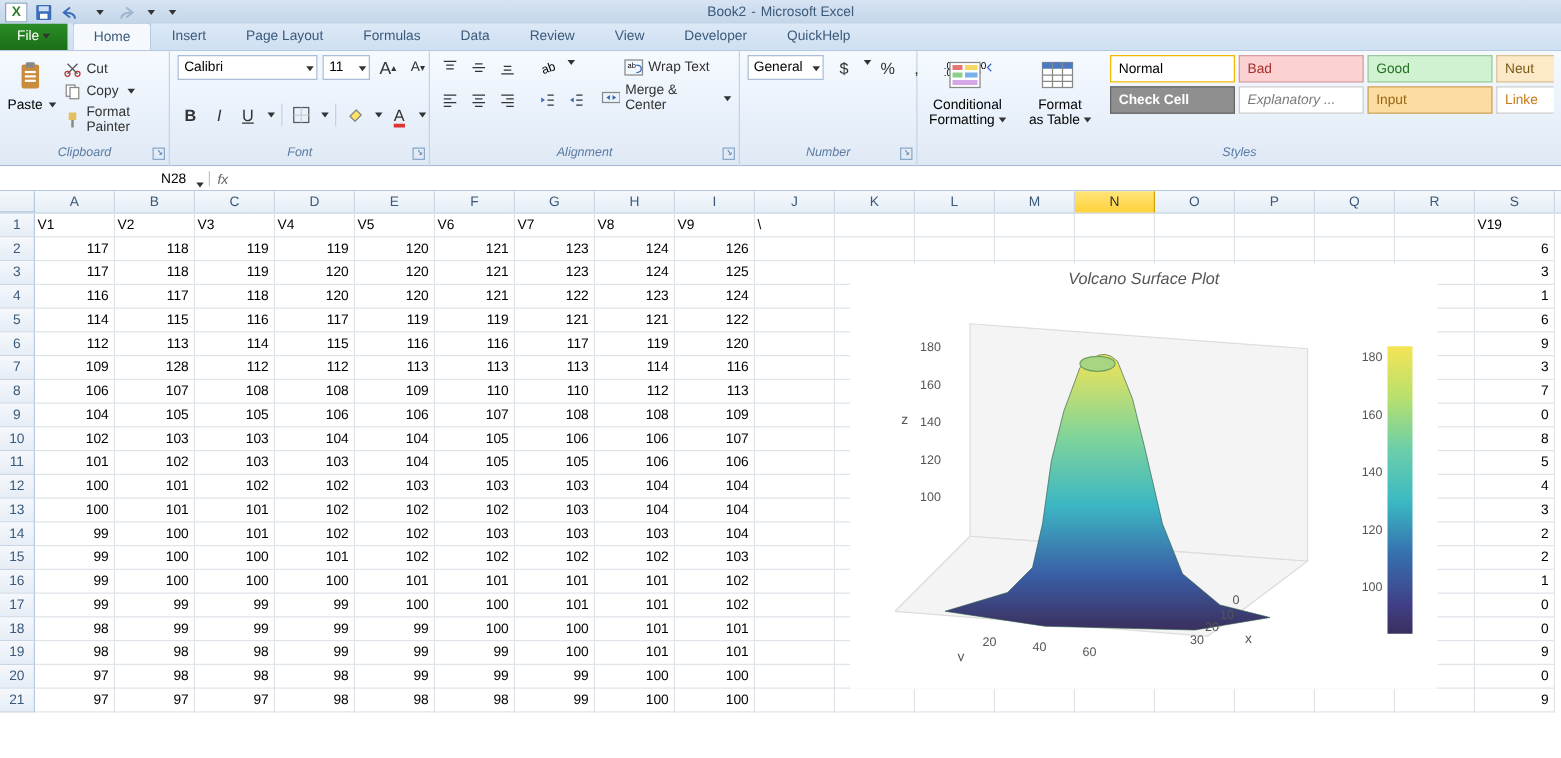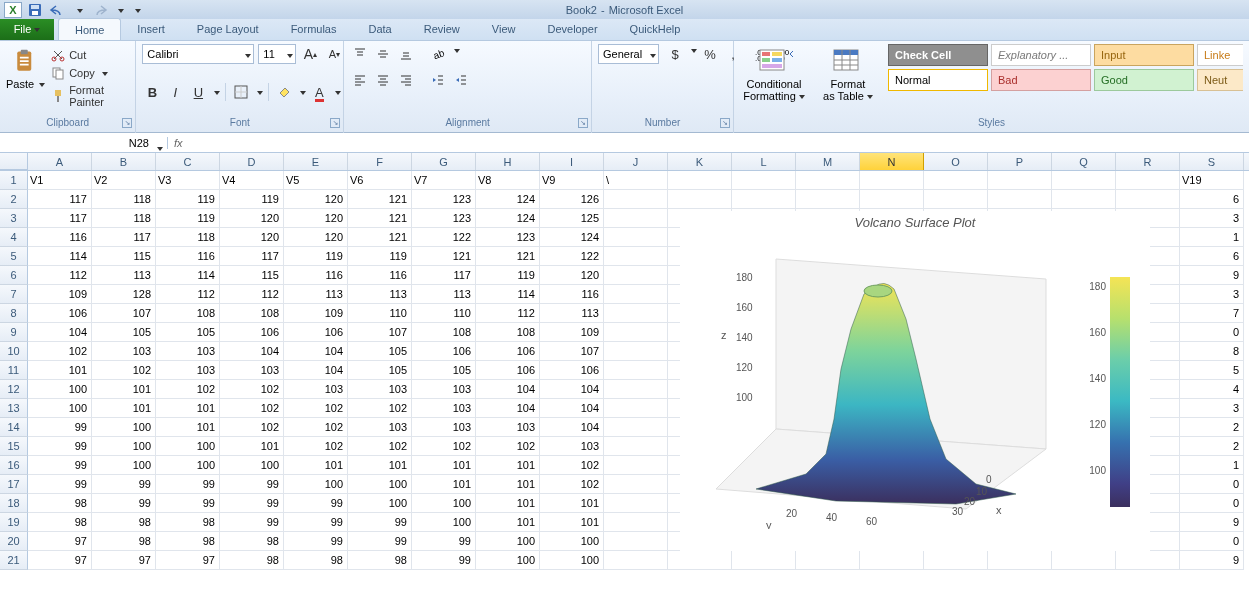--- a/index.html
+++ b/index.html
@@ -16,21 +16,21 @@
 
 .tabs { height: 22px; background: linear-gradient(#dce8f6,#cfe0f2); display:flex; align-items:end; padding-left:0; border-bottom:1px solid #b5c9e0;}
 .file-tab { width:54px; height:22px; background: linear-gradient(#2b8f25,#1c6e18); color:#fff; display:flex; align-items:center; justify-content:center; font-size:11px; margin-right:4px;}
 .tab { height:22px; padding:0 16px; color:#3b5a7a; display:flex; align-items:center; font-size:11px; cursor:default; position:relative;}
 .tab.active { background:#f5f9fd; border-top:1px solid #b5c9e0; border-left:1px solid #b5c9e0; border-right:1px solid #b5c9e0; border-radius:3px 3px 0 0; margin-bottom:-1px;}
 
 
 .ribbon { height:92px; background: linear-gradient(#f6faff,#e8f0fa 60%,#dfe9f5); border-bottom:1px solid #a4b9d1; display:flex; }
 .group { border-right:1px solid #c4d3e5; display:flex; flex-direction:column; height:92px; }
 .group-body { flex:1; display:flex; align-items:flex-start; padding:3px 6px 0 6px; }
-.group-label { height:16px; text-align:center; font-size:10px; color:#5a7aa0; position:relative; padding-bottom:1px;}
+.group-label { height:16px; text-align:center; font-size:10px; color:#5a7aa0; position:relative; padding-bottom:1px;font-style:italic;}
 .group-label .launcher { position:absolute; right:3px; top:1px; width:10px; height:10px; border:1px solid #8aa8c8; font-size:7px; line-height:8px; color:#5a7aa0; text-align:center;}
 
 
 .clipboard-body { display:flex; gap:6px; align-items:flex-start;}
 .big-btn { width:40px; display:flex; flex-direction:column; align-items:center; gap:2px; padding-top:4px; cursor:default;}
 .big-btn .icon { width:28px; height:28px; }
 .big-btn .lbl { font-size:11px; display:flex; align-items:center; gap:2px;}
 .clip-right { display:flex; flex-direction:column; gap:4px; padding-top:4px;}
 .clip-right .row { display:flex; align-items:center; gap:4px; font-size:11px; color:#333; cursor:default;}
 .clip-right .row svg { flex-shrink:0;}
@@ -296,20 +296,38 @@
           <div class="rb">
               <svg width="14" height="14">
                 <path d="M2 7 L5 5 L5 9 Z" fill="#3a6cb8"></path>
                 <line x1="7" y1="3" x2="12" y2="3" stroke="#333"></line>
                 <line x1="7" y1="7" x2="12" y2="7" stroke="#333"></line>
                 <line x1="7" y1="11" x2="12" y2="11" stroke="#333"></line>
               </svg>
             </div>
         </div>
       </div>
+      <div class="align-col" style="gap:4px;">
+        <div class="row rb" style="width:auto;gap:4px;">
+            <svg width="16" height="14">
+              <rect x="1" y="1" width="14" height="12" fill="none" stroke="#888"></rect>
+              <text x="3" y="7" font-size="6">ab</text>
+              <path d="M10 5 Q14 5 14 8 Q14 11 10 11" stroke="#3a6cb8" fill="none"></path>
+            </svg>
+            <span style="font-size:11px;">Wrap Text</span>
+          </div>
+        <div class="row rb" style="width:auto;gap:4px;">
+            <svg width="16" height="14">
+              <rect x="1" y="3" width="14" height="8" fill="none" stroke="#888"></rect>
+              <path d="M4 7 L7 5 L7 9 Z M12 7 L9 5 L9 9 Z" fill="#3a6cb8"></path>
+            </svg>
+            <span style="font-size:11px;">Merge &amp; Center</span>
+            <span class="dd-arrow"></span>
+          </div>
+      </div>
     </div>
     <div class="group-label"><span>Alignment</span><span class="launcher">↘</span></div>
   </div>
 
   <div class="group" style="width:142px;">
     <div class="group-body num-body">
       <div class="combo" style="width:128px;">
           <span>General</span>
           <span class="dd dd-arrow"></span>
         </div>
@@ -357,30 +375,30 @@
             <rect x="2" y="4" width="24" height="5" fill="#4a7ac2"></rect>
             <line x1="10" y1="4" x2="10" y2="24" stroke="#888"></line>
             <line x1="18" y1="4" x2="18" y2="24" stroke="#888"></line>
             <line x1="2" y1="14" x2="26" y2="14" stroke="#888"></line>
             <line x1="2" y1="19" x2="26" y2="19" stroke="#888"></line>
           </svg>
         <div class="lbl"><span>Format</span><br><span>as Table</span><span class="dd-arrow"></span></div>
       </div>
       <div class="style-gallery" id="style-gallery">
           <div class="style-row">
+            <div class="style-cell" style="background: rgb(255, 255, 255); color: rgb(0, 0, 0); border-color: rgb(240, 184, 0);">Normal</div>
+            <div class="style-cell" style="background: rgb(252, 209, 209); color: rgb(169, 47, 44); border-color: rgb(212, 160, 160);">Bad</div>
+            <div class="style-cell" style="background: rgb(209, 242, 209); color: rgb(36, 110, 36); border-color: rgb(156, 201, 156);">Good</div>
+            <div class="style-cell" style="background: rgb(252, 233, 200); color: rgb(123, 90, 22); border-top-color: rgb(216, 192, 148); border-right: none; border-bottom-color: rgb(216, 192, 148); border-left-color: rgb(216, 192, 148); width: 46px;">Neut</div>
+          </div>
+          <div class="style-row">
             <div class="style-cell" style="background: rgb(143, 143, 143); color: rgb(255, 255, 255); border-color: rgb(102, 102, 102); font-weight: bold;">Check Cell</div>
             <div class="style-cell" style="background: rgb(255, 255, 255); color: rgb(122, 122, 122); border-color: rgb(204, 204, 204); font-style: italic;">Explanatory ...</div>
             <div class="style-cell" style="background: rgb(253, 220, 161); color: rgb(151, 101, 14); border-color: rgb(201, 164, 94);">Input</div>
             <div class="style-cell" style="background: rgb(255, 255, 255); color: rgb(199, 123, 23); border-top-color: rgb(204, 204, 204); border-right: none; border-bottom-color: rgb(204, 204, 204); border-left-color: rgb(204, 204, 204); width: 46px;">Linke</div>
-          </div>
-          <div class="style-row">
-            <div class="style-cell" style="background: rgb(255, 255, 255); color: rgb(0, 0, 0); border-color: rgb(240, 184, 0);">Normal</div>
-            <div class="style-cell" style="background: rgb(252, 209, 209); color: rgb(169, 47, 44); border-color: rgb(212, 160, 160);">Bad</div>
-            <div class="style-cell" style="background: rgb(209, 242, 209); color: rgb(36, 110, 36); border-color: rgb(156, 201, 156);">Good</div>
-            <div class="style-cell" style="background: rgb(252, 233, 200); color: rgb(123, 90, 22); border-top-color: rgb(216, 192, 148); border-right: none; border-bottom-color: rgb(216, 192, 148); border-left-color: rgb(216, 192, 148); width: 46px;">Neut</div>
           </div>
         </div>
     </div>
     <div class="group-label"><span>Styles</span></div>
   </div>
 
 </div>
 
 <div class="formula-bar">
   <div class="name-box">

